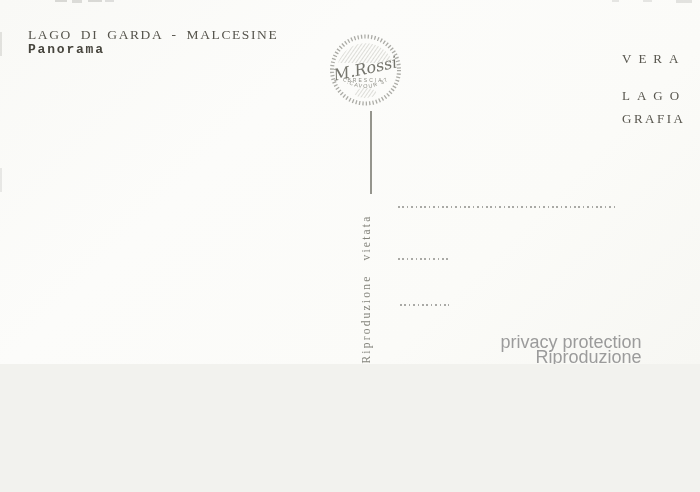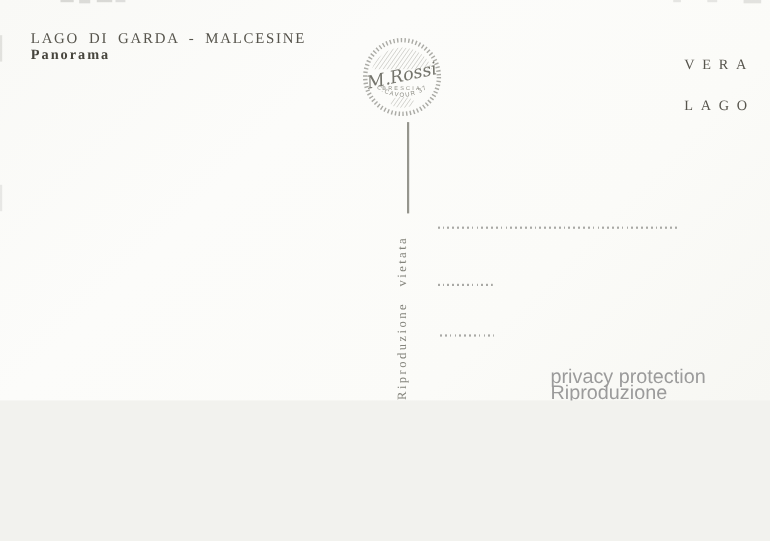--- a/index.html
+++ b/index.html
@@ -13,21 +13,21 @@
     background:linear-gradient(135deg,#f9f9f6 0%,#fcfcfa 35%,#fbfbf8 70%,#f7f7f3 100%);
   }
   
   .title-block{position:absolute;left:28px;top:27px;color:#56544c;}
   .title-line1{
     font-size:13.5px;line-height:15px;letter-spacing:1.6px;word-spacing:4px;
     color:#56544c;white-space:nowrap;
   }
   .title-line2{
     font-size:13px;line-height:13px;letter-spacing:1.8px;font-weight:bold;
-    color:#47453d;margin-top:0.5px;
+    color:#47453d;margin-top:0.5px;font-family:Liberation Mono, monospace;
   }
   
   .vfg-block{position:absolute;left:622px;top:33px;color:#57554d;font-size:13px;}
   .vfg-line{line-height:23px;white-space:nowrap;}
   .sp-wide{letter-spacing:7px;margin-top:14px;}
   .sp-narrow{letter-spacing:2.5px;}
   
   .stamp-svg{position:absolute;left:323px;top:26px;}
   
   .divider-seg{position:absolute;width:1.5px;background:#95958d;}
@@ -44,21 +44,21 @@
     position:absolute;height:2px;
     background-image:repeating-linear-gradient(to right,#a5a5a1 0 1.6px,rgba(0,0,0,0) 1.6px 4.4px);
     opacity:.95;
   }
   .dots1{left:398px;top:206px;width:219px;}
   .dots2{left:398px;top:258px;width:50px;}
   .dots3{left:400px;top:304px;width:49px;}
   
   .watermark{
     position:absolute;left:571px;top:335px;transform:translateX(-50%);
-    text-align:left;font-family:"Liberation Sans",sans-serif;
+    text-align:right;font-family:"Liberation Sans",sans-serif;
     font-size:18px;line-height:15px;color:#9b9b9b;white-space:nowrap;
   }
   
   .card-number{position:absolute;left:28px;top:415px;font-size:15px;letter-spacing:1px;color:#514f47;}
   .publisher-line{
     position:absolute;left:28px;top:441px;font-size:12.5px;
     letter-spacing:1.3px;word-spacing:3px;color:#5b594f;white-space:nowrap;
   }
   
   .artifact{position:absolute;background:#bdbdba;}
@@ -110,20 +110,21 @@
     <text x="365.5" y="82" text-anchor="middle" font-family="Liberation Sans, sans-serif" font-size="5" letter-spacing="2" fill="#8d8d85">BRESCIA</text>
 
     <text font-family="Liberation Sans, sans-serif" font-size="5.5" letter-spacing="1.2" fill="#8d8d85">
       <textPath href="#cavpath" startOffset="50%" text-anchor="middle">C.CAVOUR 37</textPath>
     </text>
   </svg>
 
   <div class="vfg-block">
     <div class="vfg-line sp-wide">VERA</div>
     <div class="vfg-line sp-wide">LAGO</div>
+    <div class="vfg-line sp-narrow">GRAFIA</div>
   </div>
 
   <div class="divider-seg divider-top"></div>
   <div class="riproduzione">Riproduzione vietata</div>
   <div class="divider-seg divider-bottom"></div>
 
   <div class="dotted dots1"></div>
   <div class="dotted dots2"></div>
   <div class="dotted dots3"></div>
 

